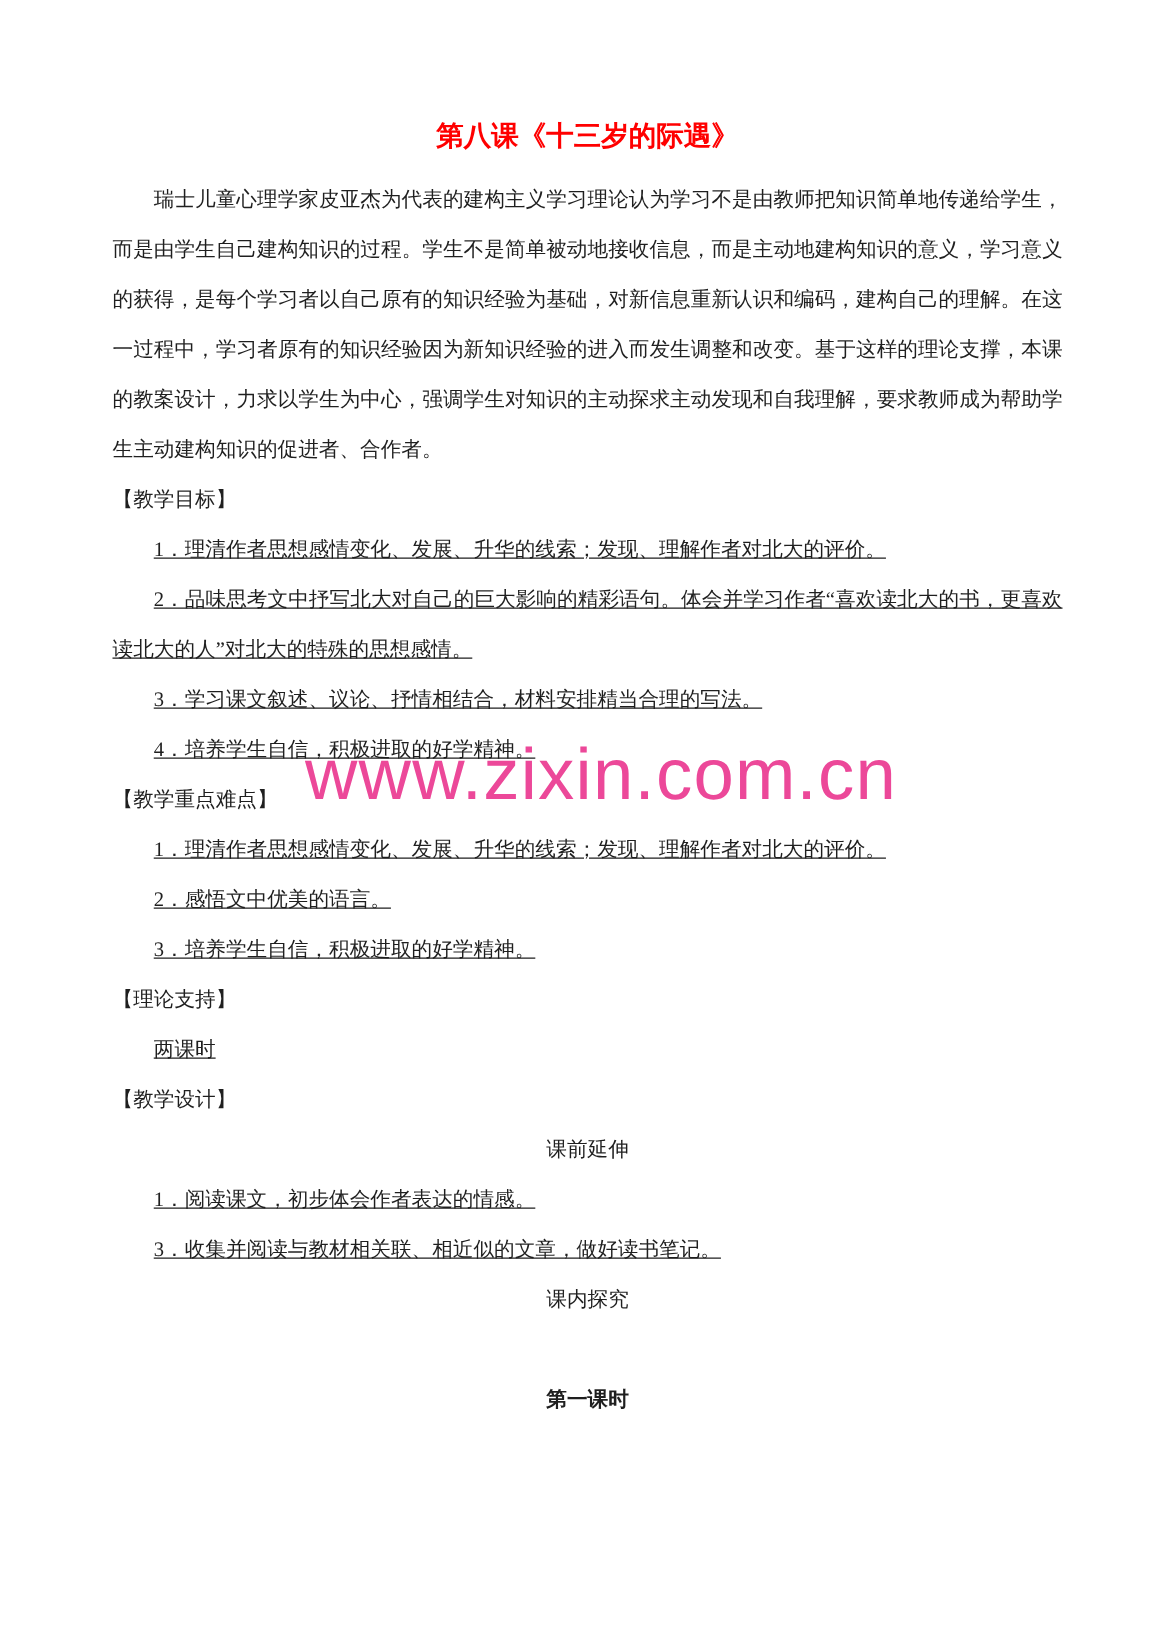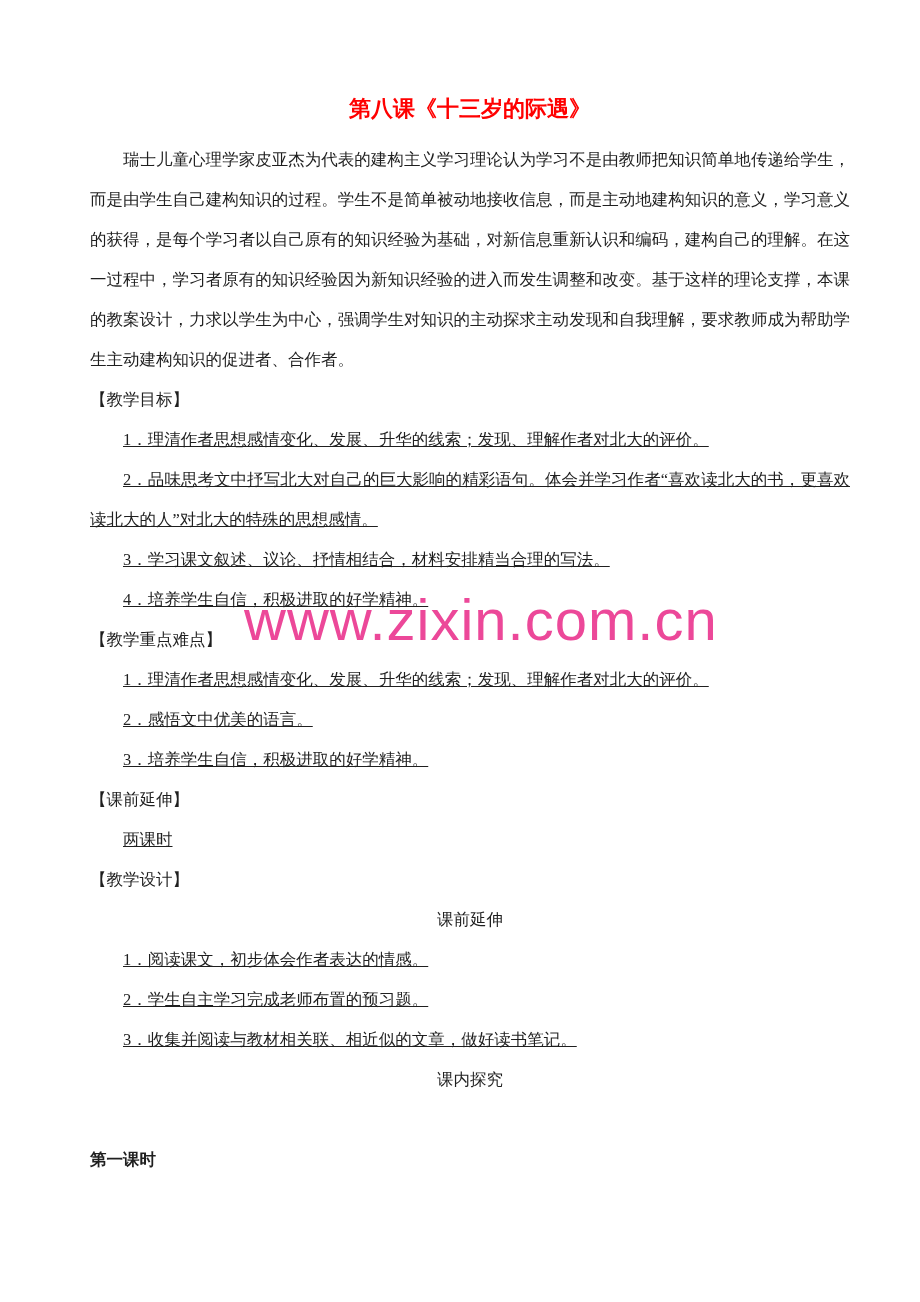--- a/index.html
+++ b/index.html
@@ -56,21 +56,21 @@
   }
   .item {
     text-indent: 2em;
     text-align: justify;
     text-decoration: underline;
   }
   .center {
     text-align: center;
   }
   .center-bold {
-    text-align: left;
+    text-align: center;
     font-weight: bold;
     margin-top: 40px;
   }
 </style>
 </head>
 <body>
 
 <div class="page">
 
   <div class="watermark">www.zixin.com.cn</div>
@@ -85,28 +85,27 @@
     <div class="block item">1．理清作者思想感情变化、发展、升华的线索；发现、理解作者对北大的评价。</div>
     <div class="block item">2．品味思考文中抒写北大对自己的巨大影响的精彩语句。体会并学习作者“喜欢读北大的书，更喜欢读北大的人”对北大的特殊的思想感情。</div>
     <div class="block item">3．学习课文叙述、议论、抒情相结合，材料安排精当合理的写法。</div>
     <div class="block item">4．培养学生自信，积极进取的好学精神。</div>
 
     <div class="block heading">【教学重点难点】</div>
     <div class="block item">1．理清作者思想感情变化、发展、升华的线索；发现、理解作者对北大的评价。</div>
     <div class="block item">2．感悟文中优美的语言。</div>
     <div class="block item">3．培养学生自信，积极进取的好学精神。</div>
 
-    <div class="block heading">【课前延伸】</div>
+    <div class="block heading">【理论支持】</div>
     <div class="block item">两课时</div>
 
     <div class="block heading">【教学设计】</div>
 
     <div class="block center">课前延伸</div>
     <div class="block item">1．阅读课文，初步体会作者表达的情感。</div>
-    <div class="block item">2．学生自主学习完成老师布置的预习题。</div>
     <div class="block item">3．收集并阅读与教材相关联、相近似的文章，做好读书笔记。</div>
 
     <div class="block center">课内探究</div>
 
     <div class="block center-bold">第一课时</div>
 
   </div>
 </div>
 
 </body></html>

